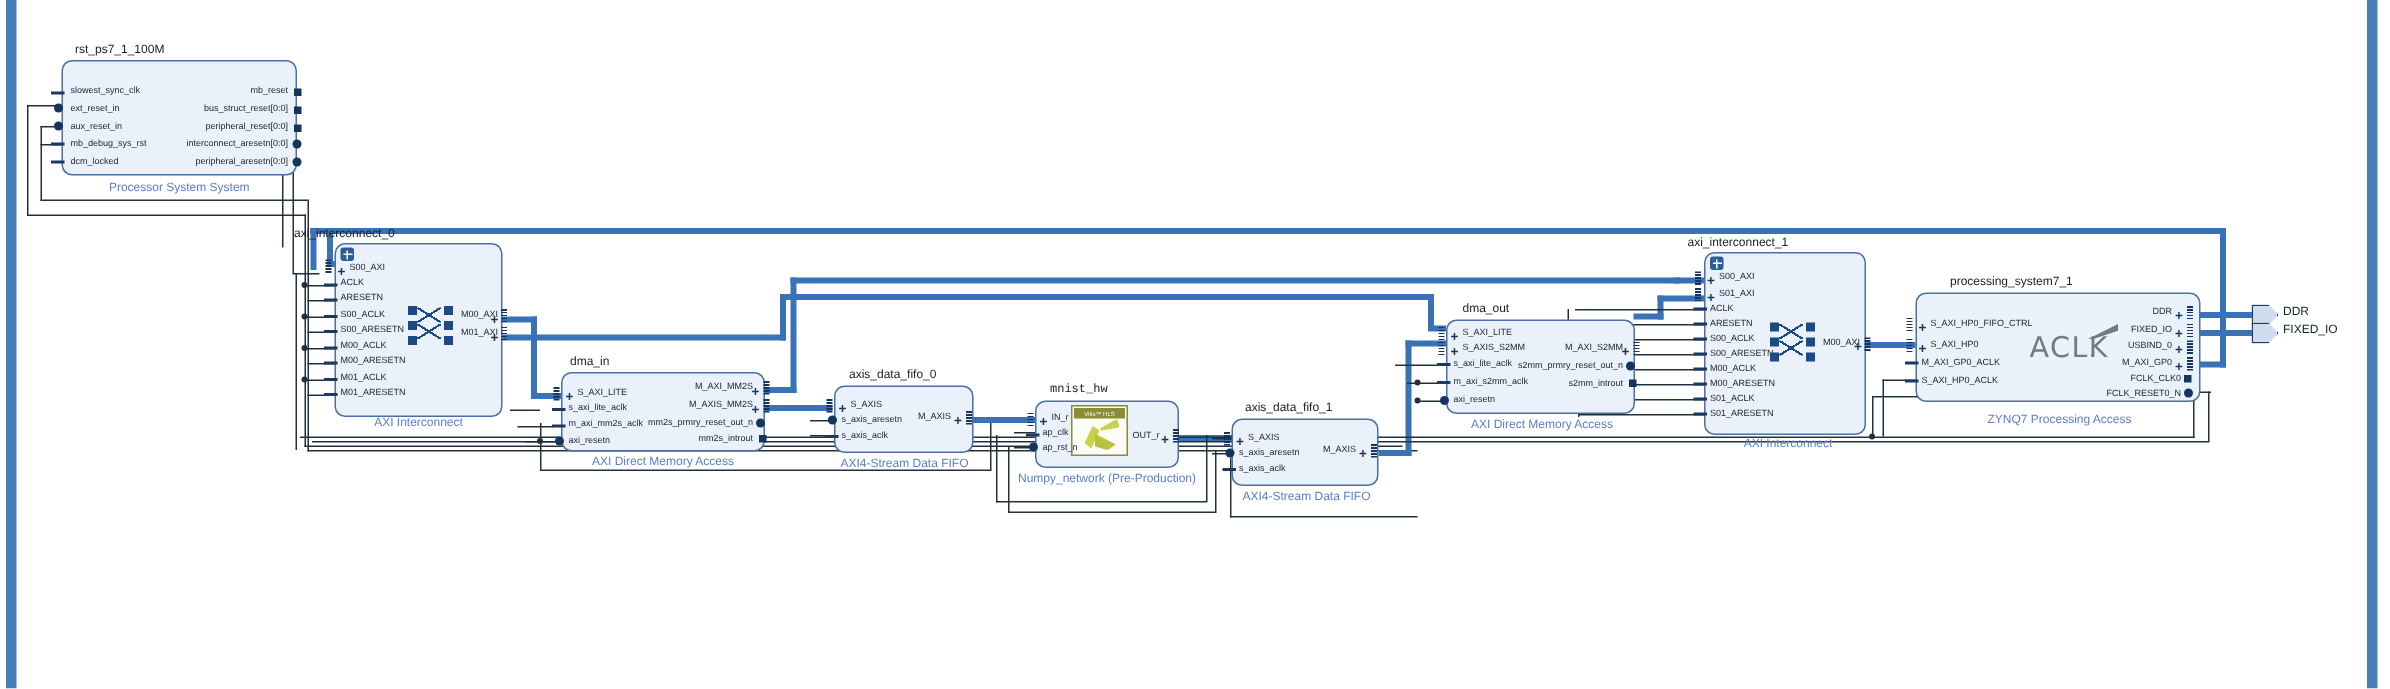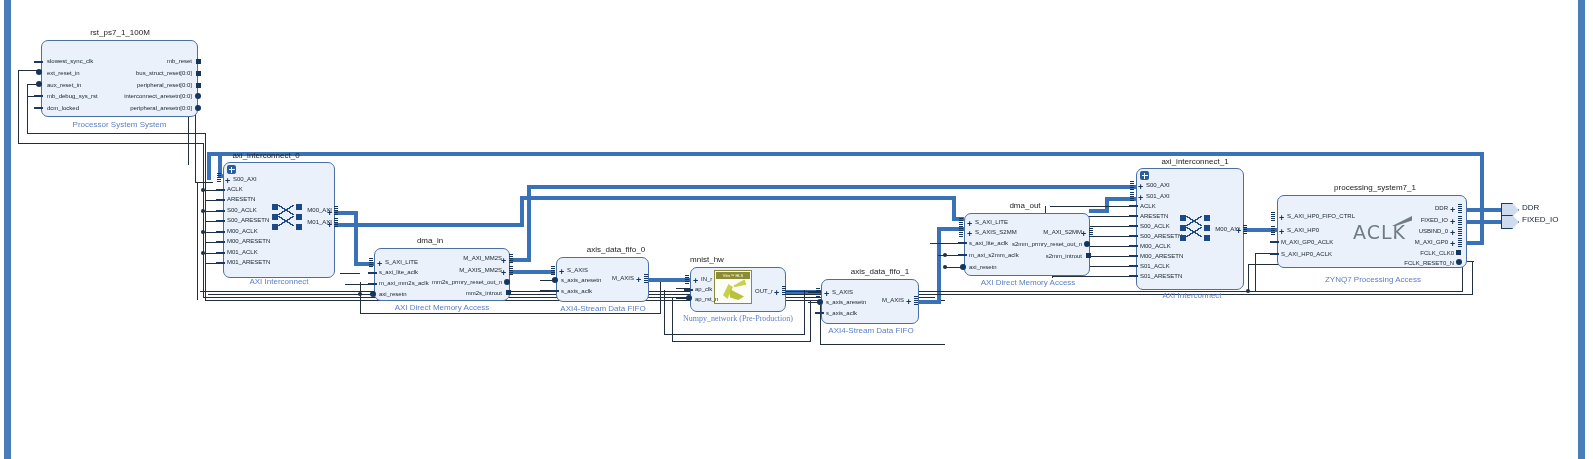--- a/index.html
+++ b/index.html
@@ -10,21 +10,21 @@
   #canvas{position:absolute;left:0;top:0;width:1593px;height:459px;background:#ffffff;}
 
   .edge-strip{position:absolute;top:0;width:7px;height:459px;background:#4a7ebb;}
   .edge-strip.left{left:4px;}
   .edge-strip.right{left:1578px;}
 
   
   .blk{position:absolute;box-sizing:border-box;background:#eaf1fb;
        border:1px solid #4a6fa5;border-radius:7px;}
   .blk-title{position:absolute;color:#1c1c1c;font-size:8px;white-space:nowrap;
-             text-align:center;letter-spacing:0px;}
+             letter-spacing:0px;}
   .blk-sub{position:absolute;color:#5b7fc7;font-size:8px;white-space:nowrap;
            text-align:center;}
 
   .port{position:absolute;font-size:6px;color:#16232e;white-space:nowrap;line-height:7px;}
   .port.r{text-align:right;}
 
   
   .pin{position:absolute;background:#1b3a63;}
   .pin-h{height:2px;width:9px;}
   .pin-sq{width:5px;height:5px;background:#14355e;}
@@ -334,23 +334,23 @@
   <div class="port" style="left:567px;top:267px;">S_AXIS</div>
   <div class="pin pin-circ" style="left:552px;top:277px;"></div>
     <div class="port" style="left:561px;top:277px;">s_axis_aresetn</div>
   <div class="pin pin-h" style="left:550px;top:290px;"></div>
     <div class="port" style="left:561px;top:288px;">s_axis_aclk</div>
 
   <div class="port r" style="left:596px;top:275px;width:38px;">M_AXIS</div>
   <div class="plus" style="left:636px;top:276px;">+</div>
     <div class="pin pin-dots" style="left:644px;top:274px;"></div>
 
-  <div class="blk-title" style="left:672px;top:255px;width:70px;">mnist_hw</div>
+  <div class="blk-title" style="left:700px;top:255px;width:70px;font-family:Liberation Mono, monospace;">mnist_hw</div>
   <div class="blk" style="left:690px;top:267px;width:96px;height:45px;"></div>
-  <div class="blk-sub" style="left:672px;top:314px;width:132px;font-family:Liberation Serif, serif;">Numpy_network (Pre-Production)</div>
+  <div class="blk-sub" style="left:672px;top:314px;width:132px;">Numpy_network (Pre-Production)</div>
 
   <div class="hls" style="left:714px;top:270px;">
     <div class="hls-top">Vitis™ HLS</div>
     <div class="blade" style="left:18px;top:10px;width:13px;height:6px;transform:rotate(-18deg);
          clip-path:polygon(0 45%,100% 0,100% 100%,0 70%);"></div>
     <div class="blade" style="left:8px;top:13px;width:10px;height:15px;
          clip-path:polygon(55% 0,100% 20%,45% 100%,0 75%);"></div>
     <div class="blade" style="left:15px;top:17px;width:14px;height:12px;
          clip-path:polygon(0 10%,100% 70%,60% 100%,0 80%);background:#b8c23f;"></div>
   </div>

